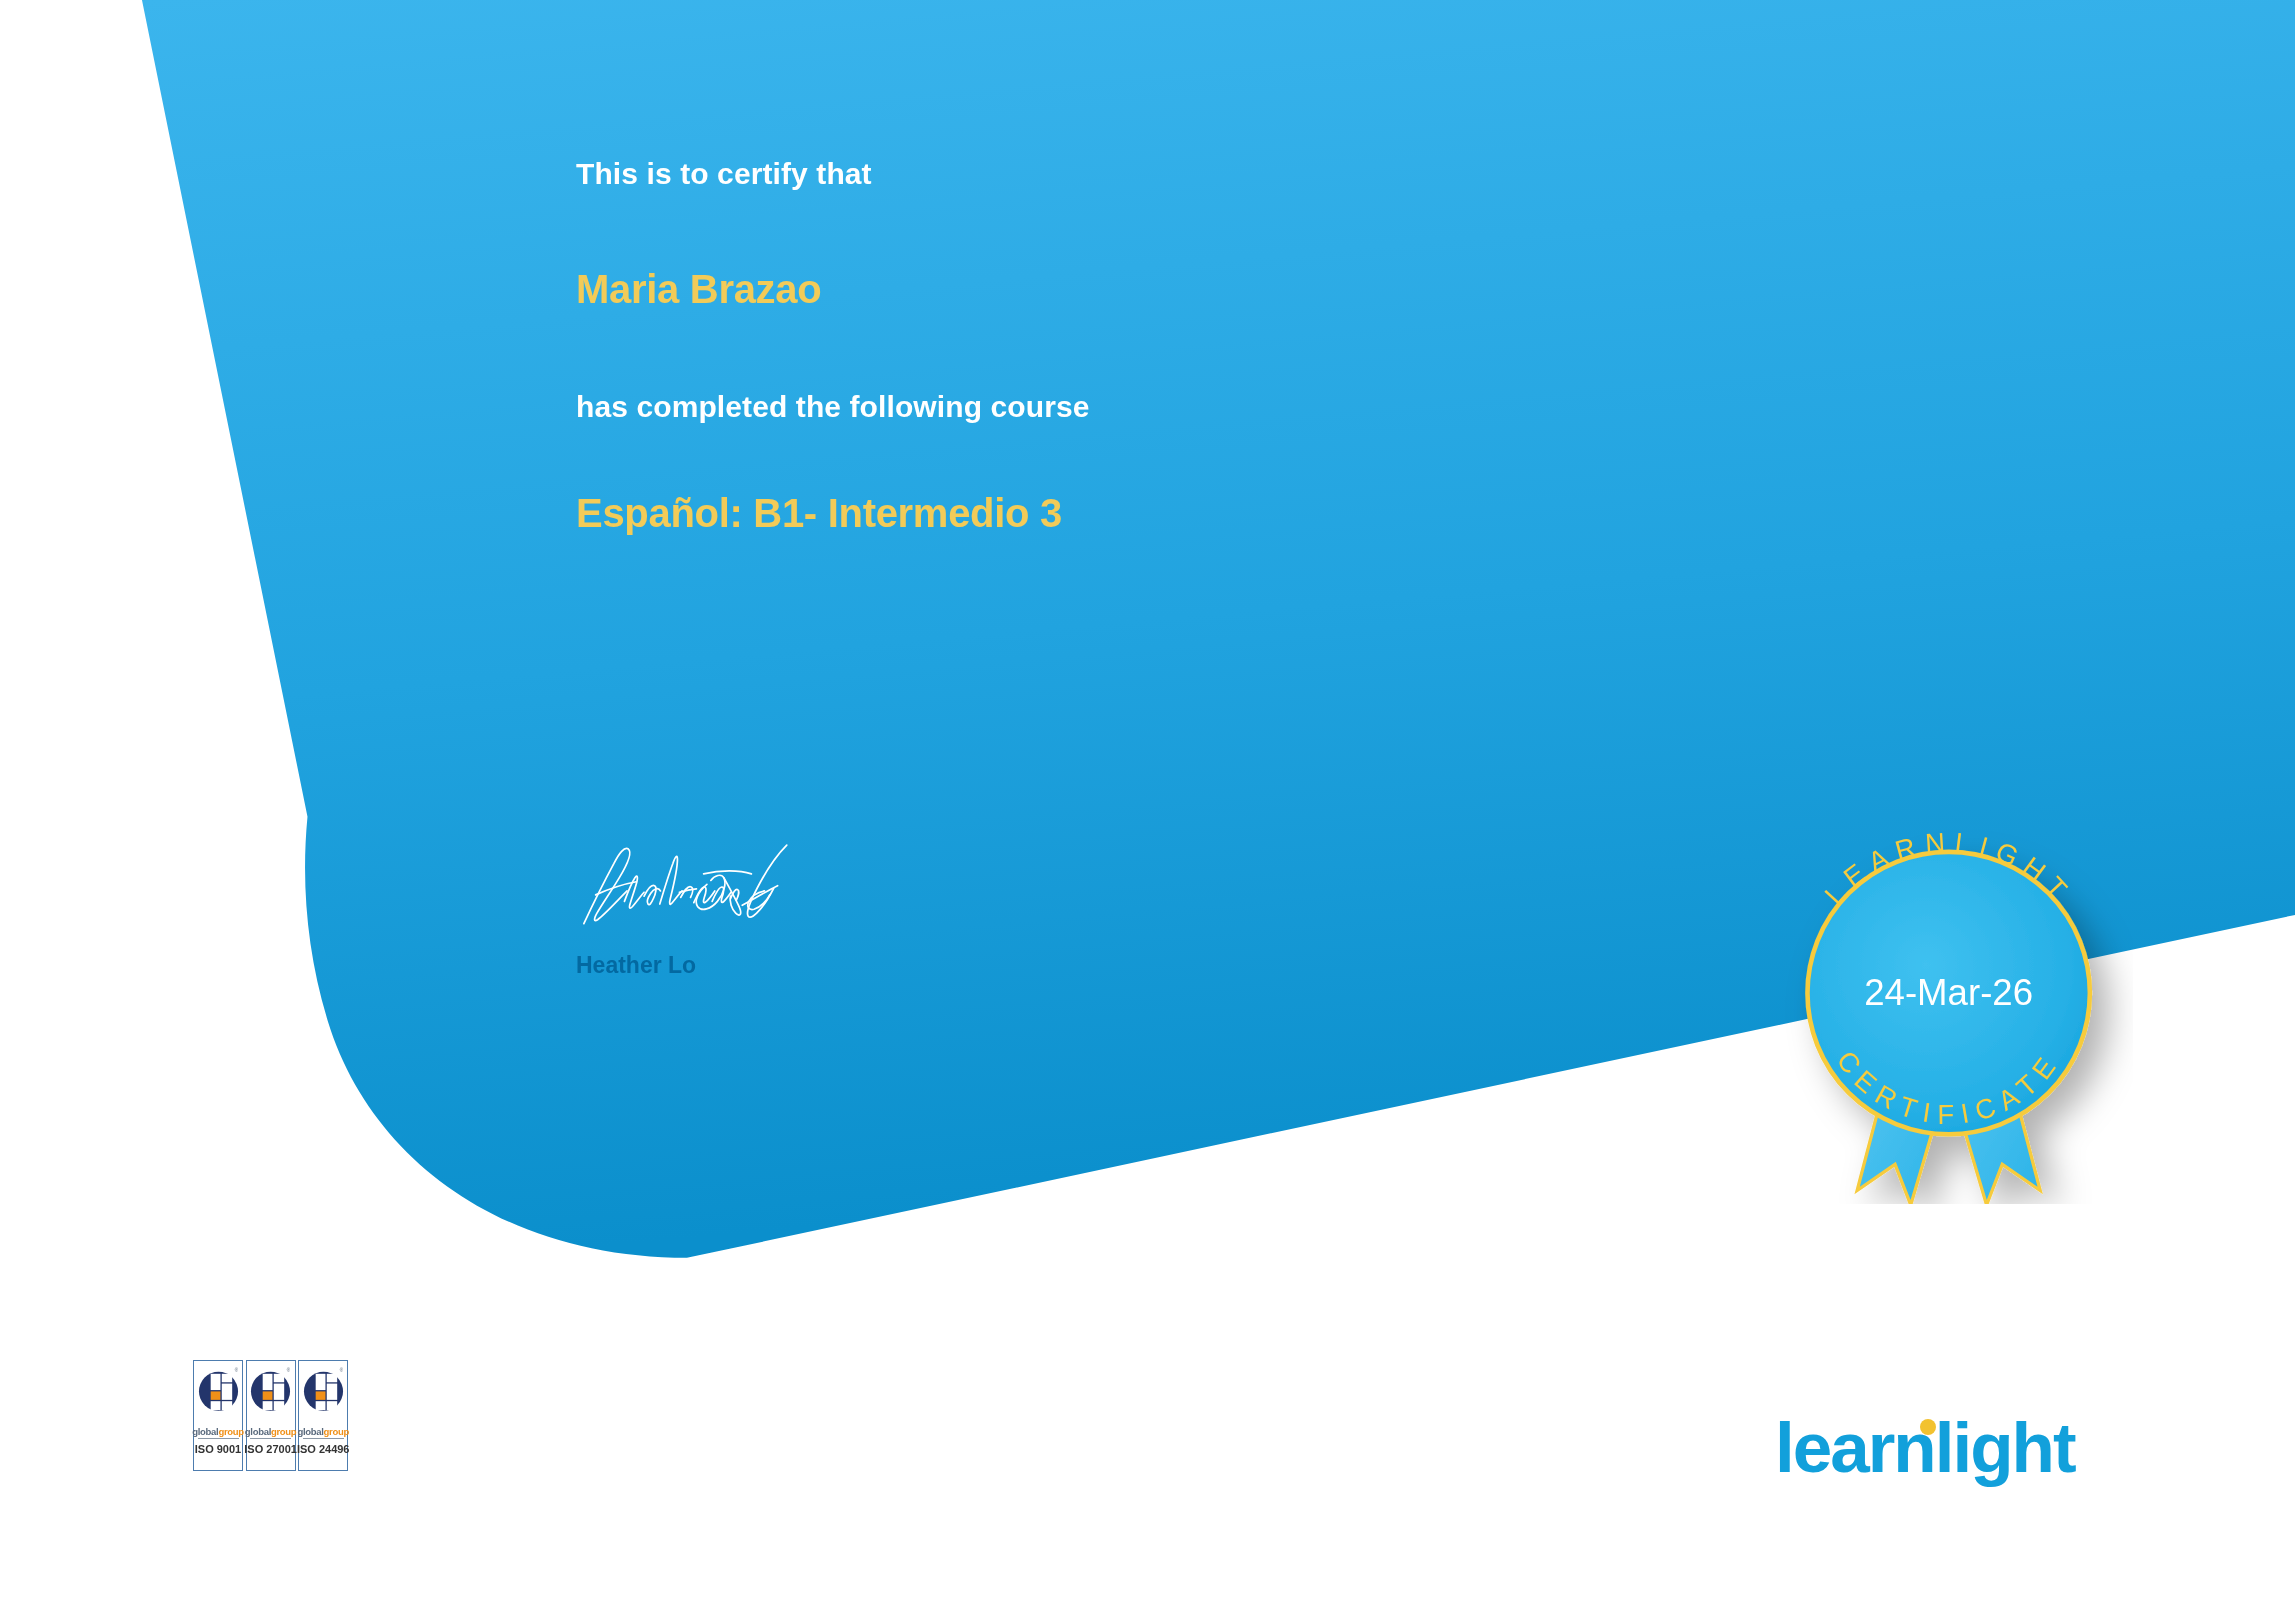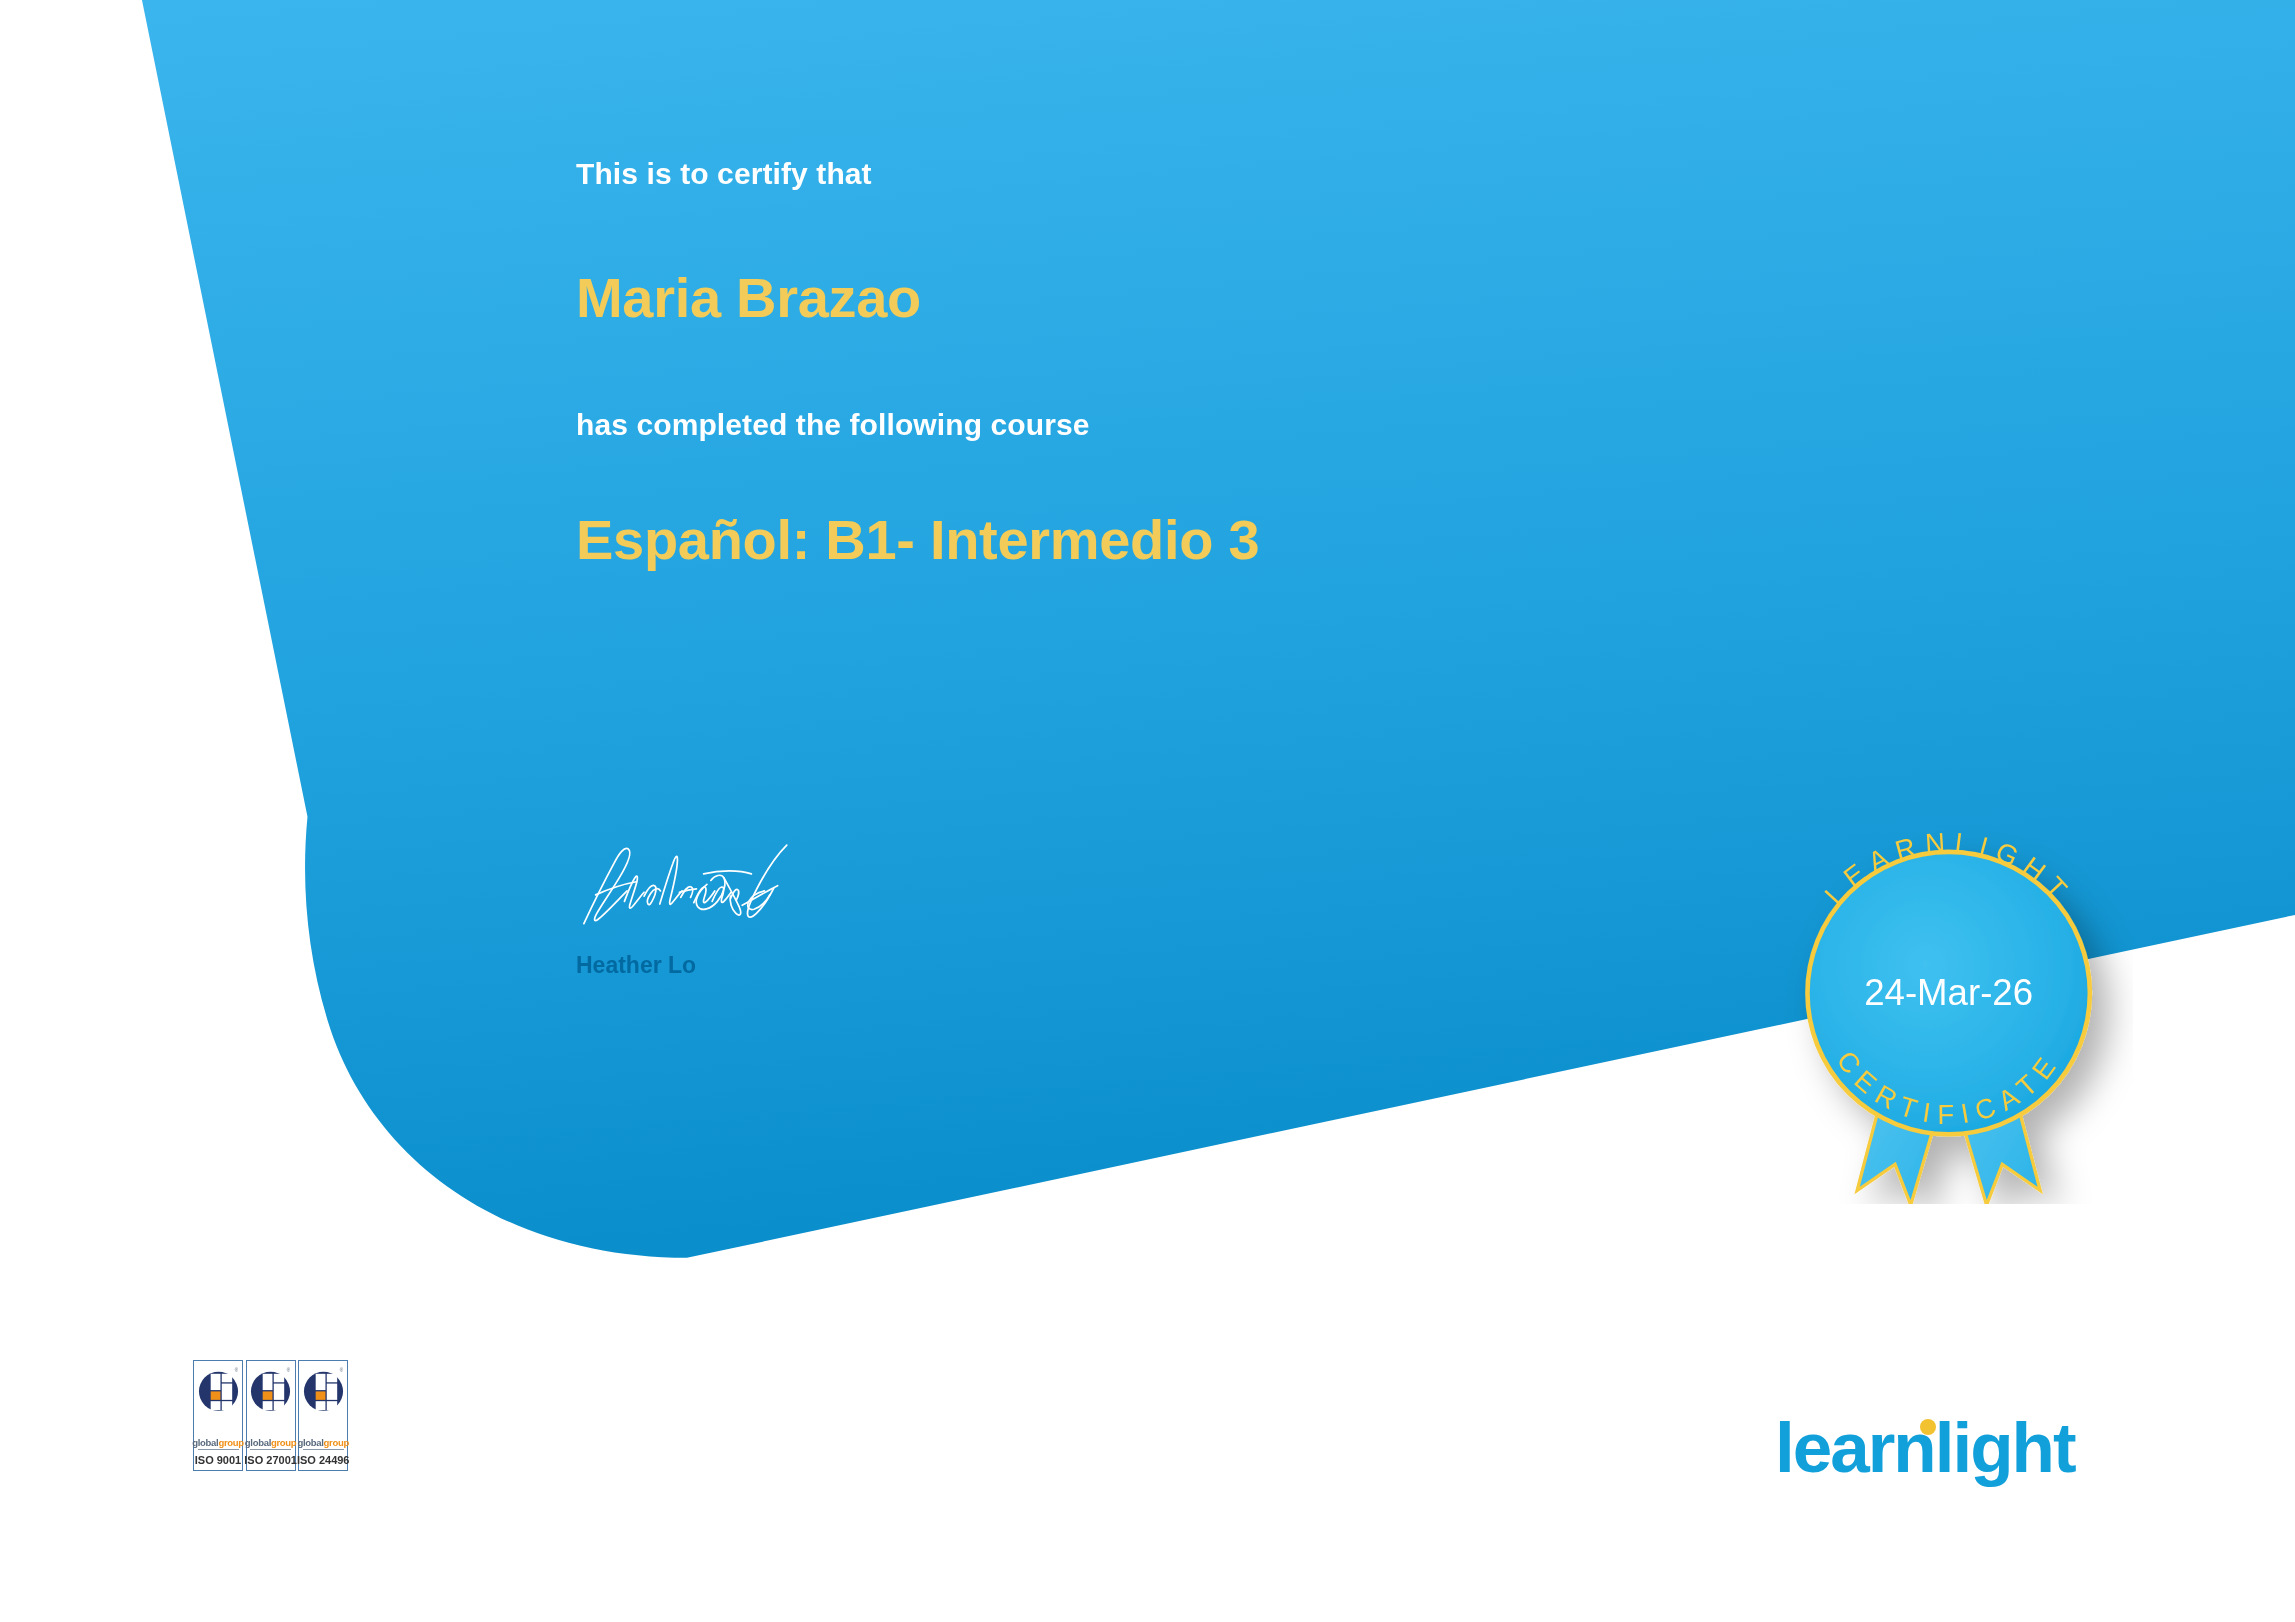--- a/index.html
+++ b/index.html
@@ -35,21 +35,21 @@
   }
   .line-small {
     color: #ffffff;
     font-size: 30px;
     font-weight: bold;
     letter-spacing: 0.1px;
     line-height: 1.1;
   }
   .line-big {
     color: #F2CB58;
-    font-size: 56px;
+    font-size: 40px;
     font-weight: bold;
     line-height: 1.1;
     letter-spacing: -0.3px;
   }
   #recipient-name { margin-top: 77px; }
   #completed-label { margin-top: 79px; }
   #course-title { margin-top: 68px; }
 
   
   #signature-block {
@@ -97,21 +97,21 @@
     display: flex;
     flex-direction: column;
     align-items: center;
     padding-top: 3.9px;
   }
   .iso-mark { display: block; width: 43px; height: 58px; }
   .iso-word {
     font-size: 9.5px;
     font-weight: bold;
     letter-spacing: -0.3px;
-    margin-top: 14px;
+    margin-top: 3px;
     white-space: nowrap;
   }
   .iso-word .gg-a { color: #5A6A7D; }
   .iso-word .gg-b { color: #F09018; }
   .iso-rule {
     width: 41px;
     height: 1.3px;
     background: #8C98A6;
     margin-top: 0.7px;
   }

